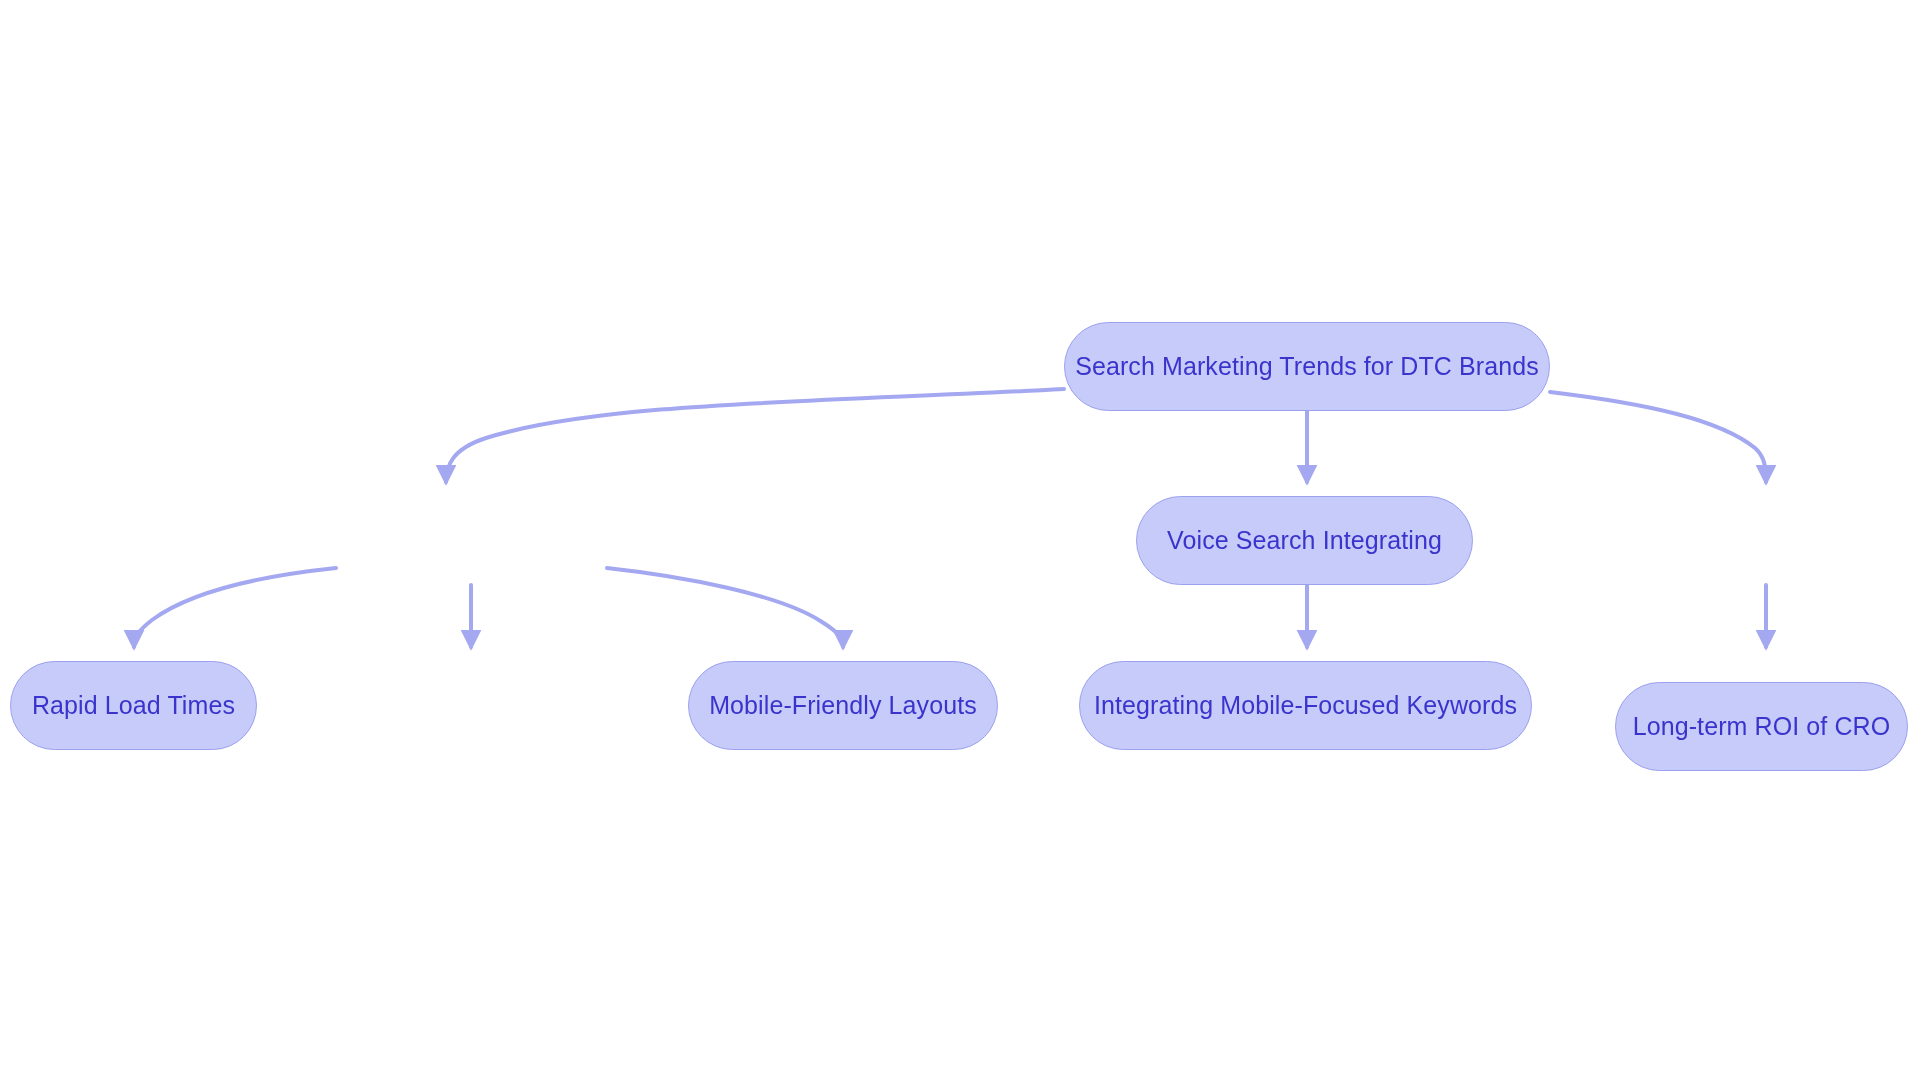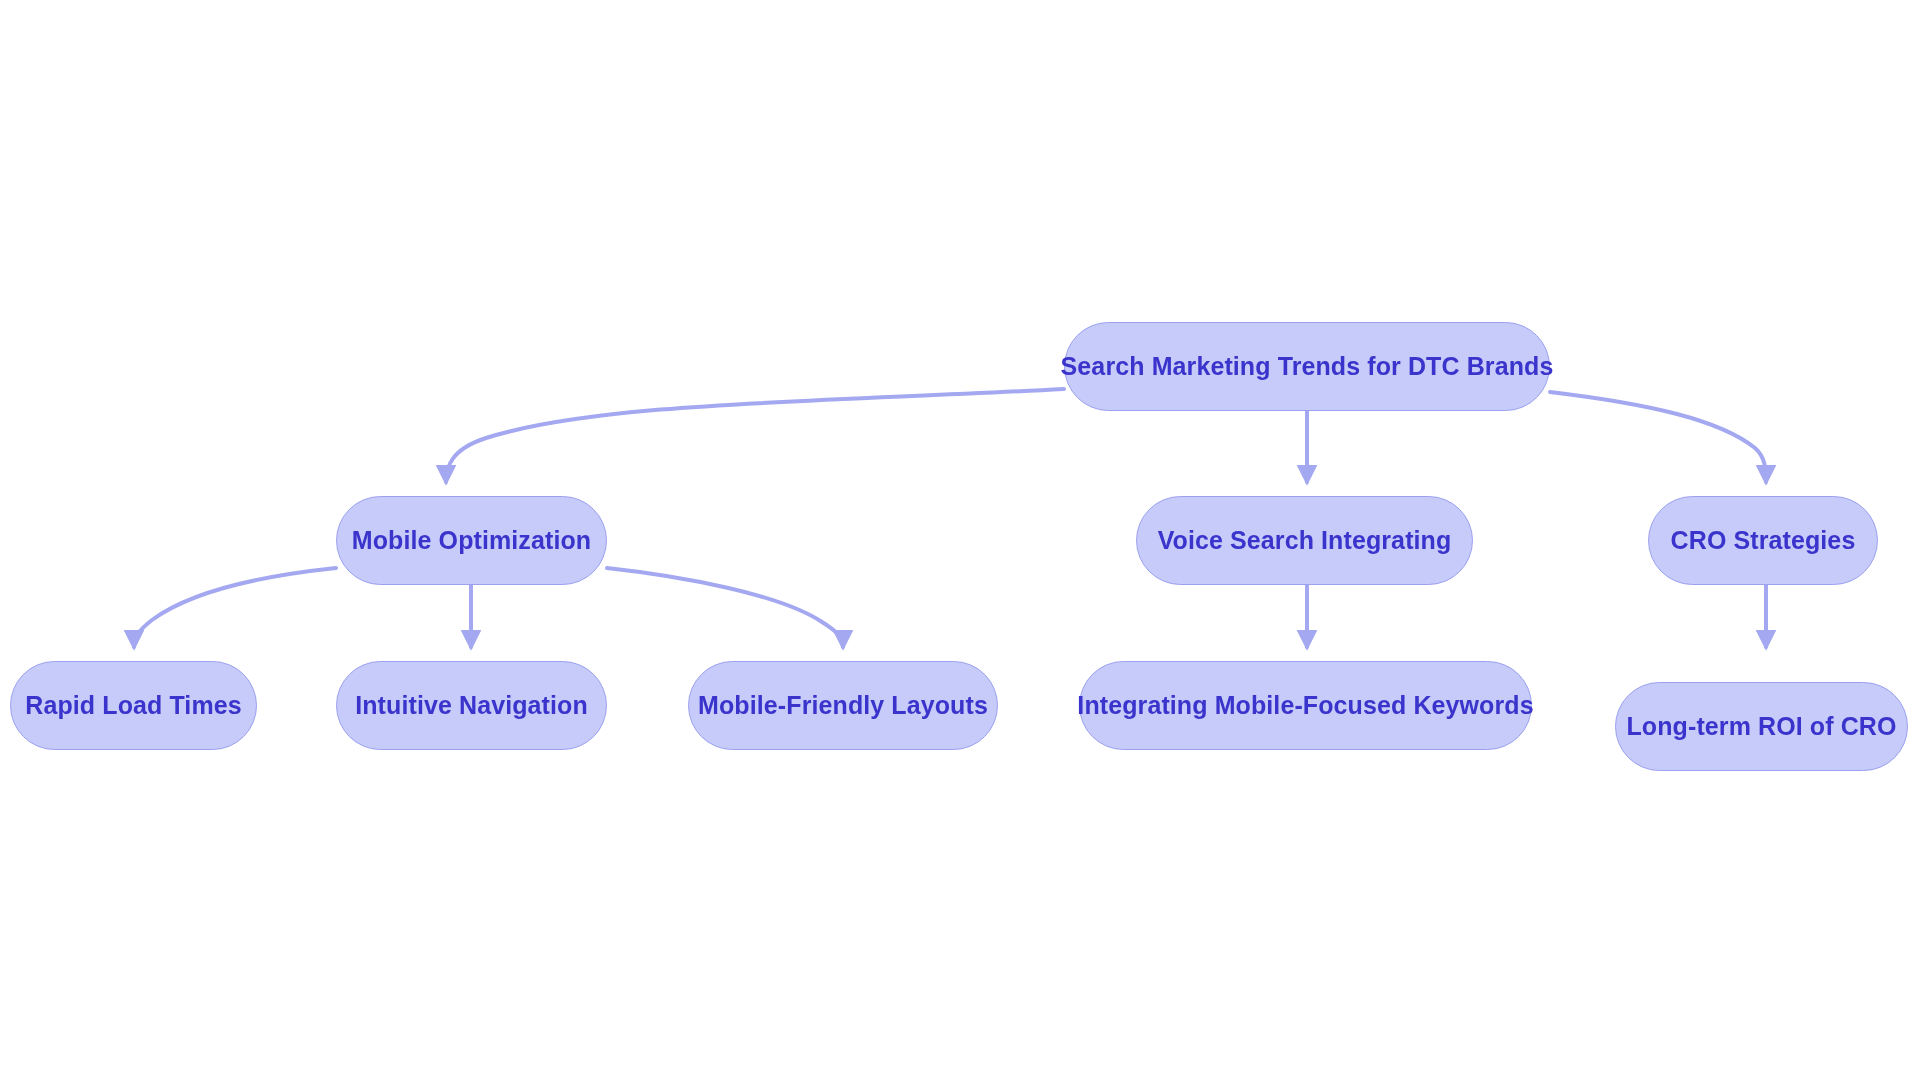--- a/index.html
+++ b/index.html
@@ -35,21 +35,20 @@
     border-radius: 44.5px;
     color: #3a34cc;
     font-size: 25px;
     letter-spacing: 0.1px;
     white-space: nowrap;
     z-index: 2;
   }
   .node-label {
     display: block;
     line-height: 1;
-    font-weight: bold;
   }
 </style>
 </head>
 <body>
 
 <div id="canvas">
 
   <svg id="edge-layer" viewBox="0 0 1920 1083" width="1920" height="1083" xmlns="http://www.w3.org/2000/svg">
     <defs>
       <marker id="arrow" viewBox="0 0 10 10" refX="8.2" refY="5" markerWidth="5.2" markerHeight="5.2" orient="auto-start-reverse">
@@ -74,39 +73,30 @@
       <path d="M 1307 585 L 1307 647" marker-end="url(#arrow)"></path>
 
       <path d="M 1766 585 L 1766 647" marker-end="url(#arrow)"></path>
     </g>
   </svg>
 
   <div class="node" style="left:1064px; top:322px; width:486px;">
     <span class="node-label">Search Marketing Trends for DTC Brands</span>
   </div>
 
-  <div class="node" style="left:336px; top:496px; width:271px;">
-    <span class="node-label">Mobile Optimization</span>
-  </div>
 
   <div class="node" style="left:1136px; top:496px; width:337px;">
     <span class="node-label">Voice Search Integrating</span>
   </div>
 
-  <div class="node" style="left:1648px; top:496px; width:230px;">
-    <span class="node-label">CRO Strategies</span>
-  </div>
 
   <div class="node" style="left:10px; top:661px; width:247px;">
     <span class="node-label">Rapid Load Times</span>
   </div>
 
-  <div class="node" style="left:336px; top:661px; width:271px;">
-    <span class="node-label">Intuitive Navigation</span>
-  </div>
 
   <div class="node" style="left:1079px; top:661px; width:453px;">
     <span class="node-label">Integrating Mobile-Focused Keywords</span>
   </div>
 
   <div class="node" style="left:688px; top:661px; width:310px;">
     <span class="node-label">Mobile-Friendly Layouts</span>
   </div>
 
   <div class="node" style="left:1615px; top:682px; width:293px;text-align:center;">

